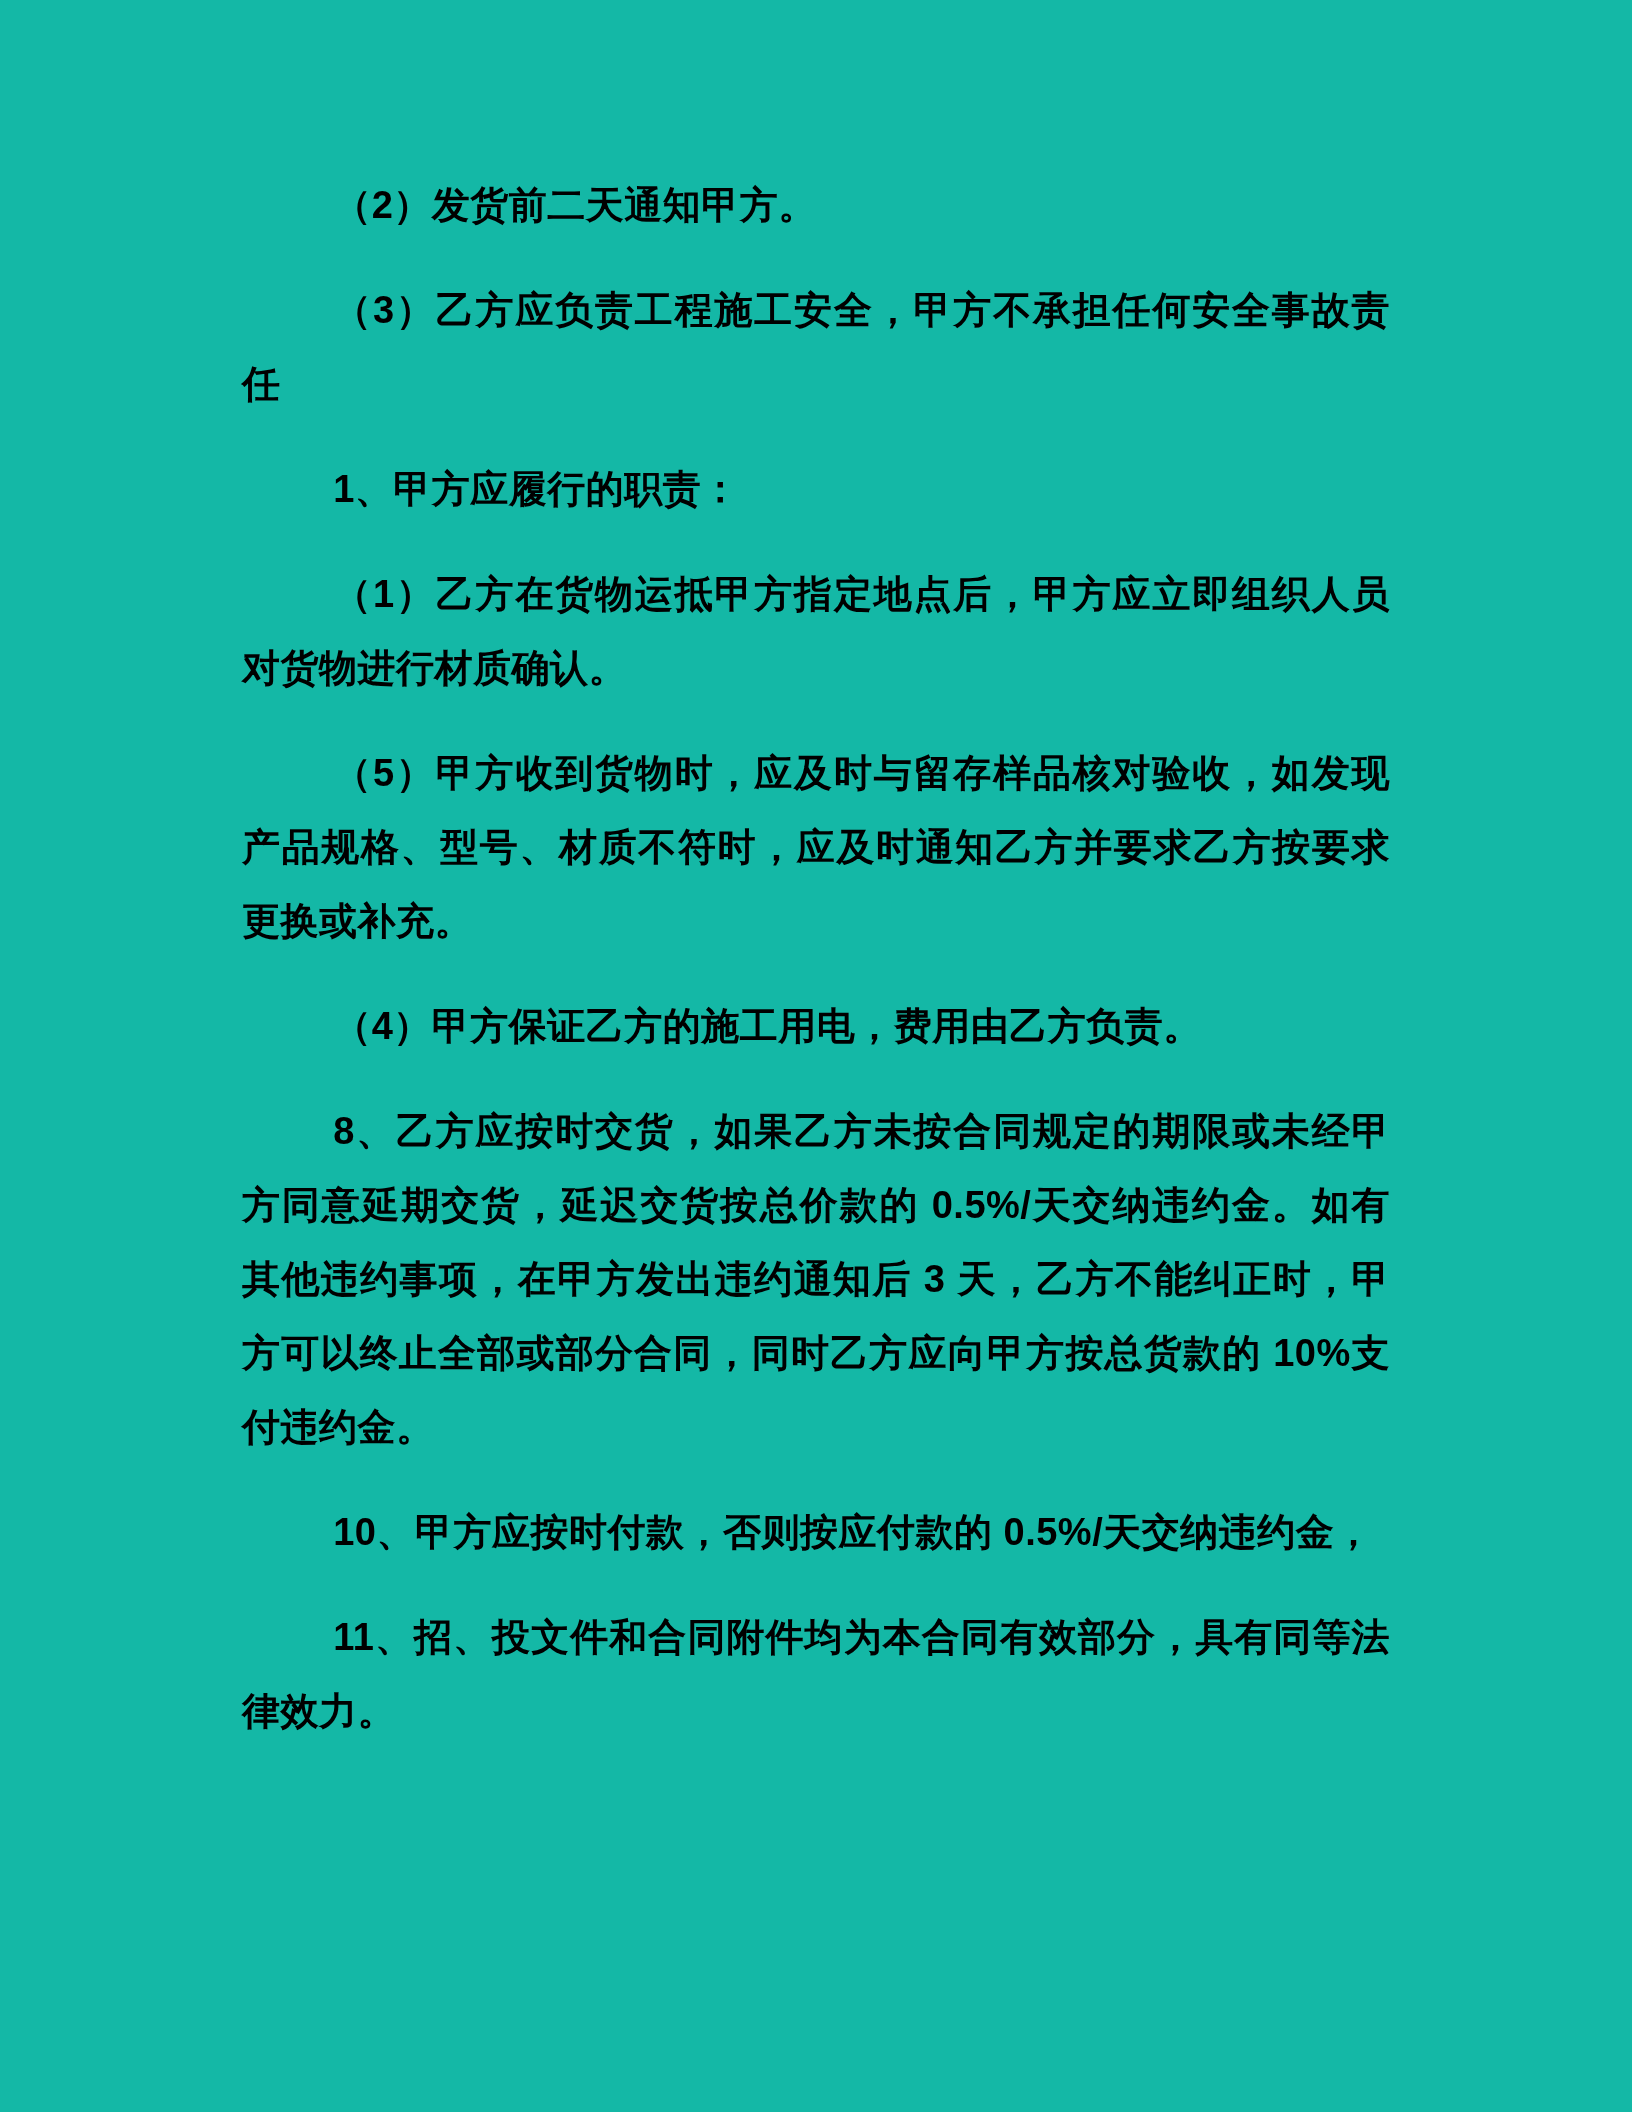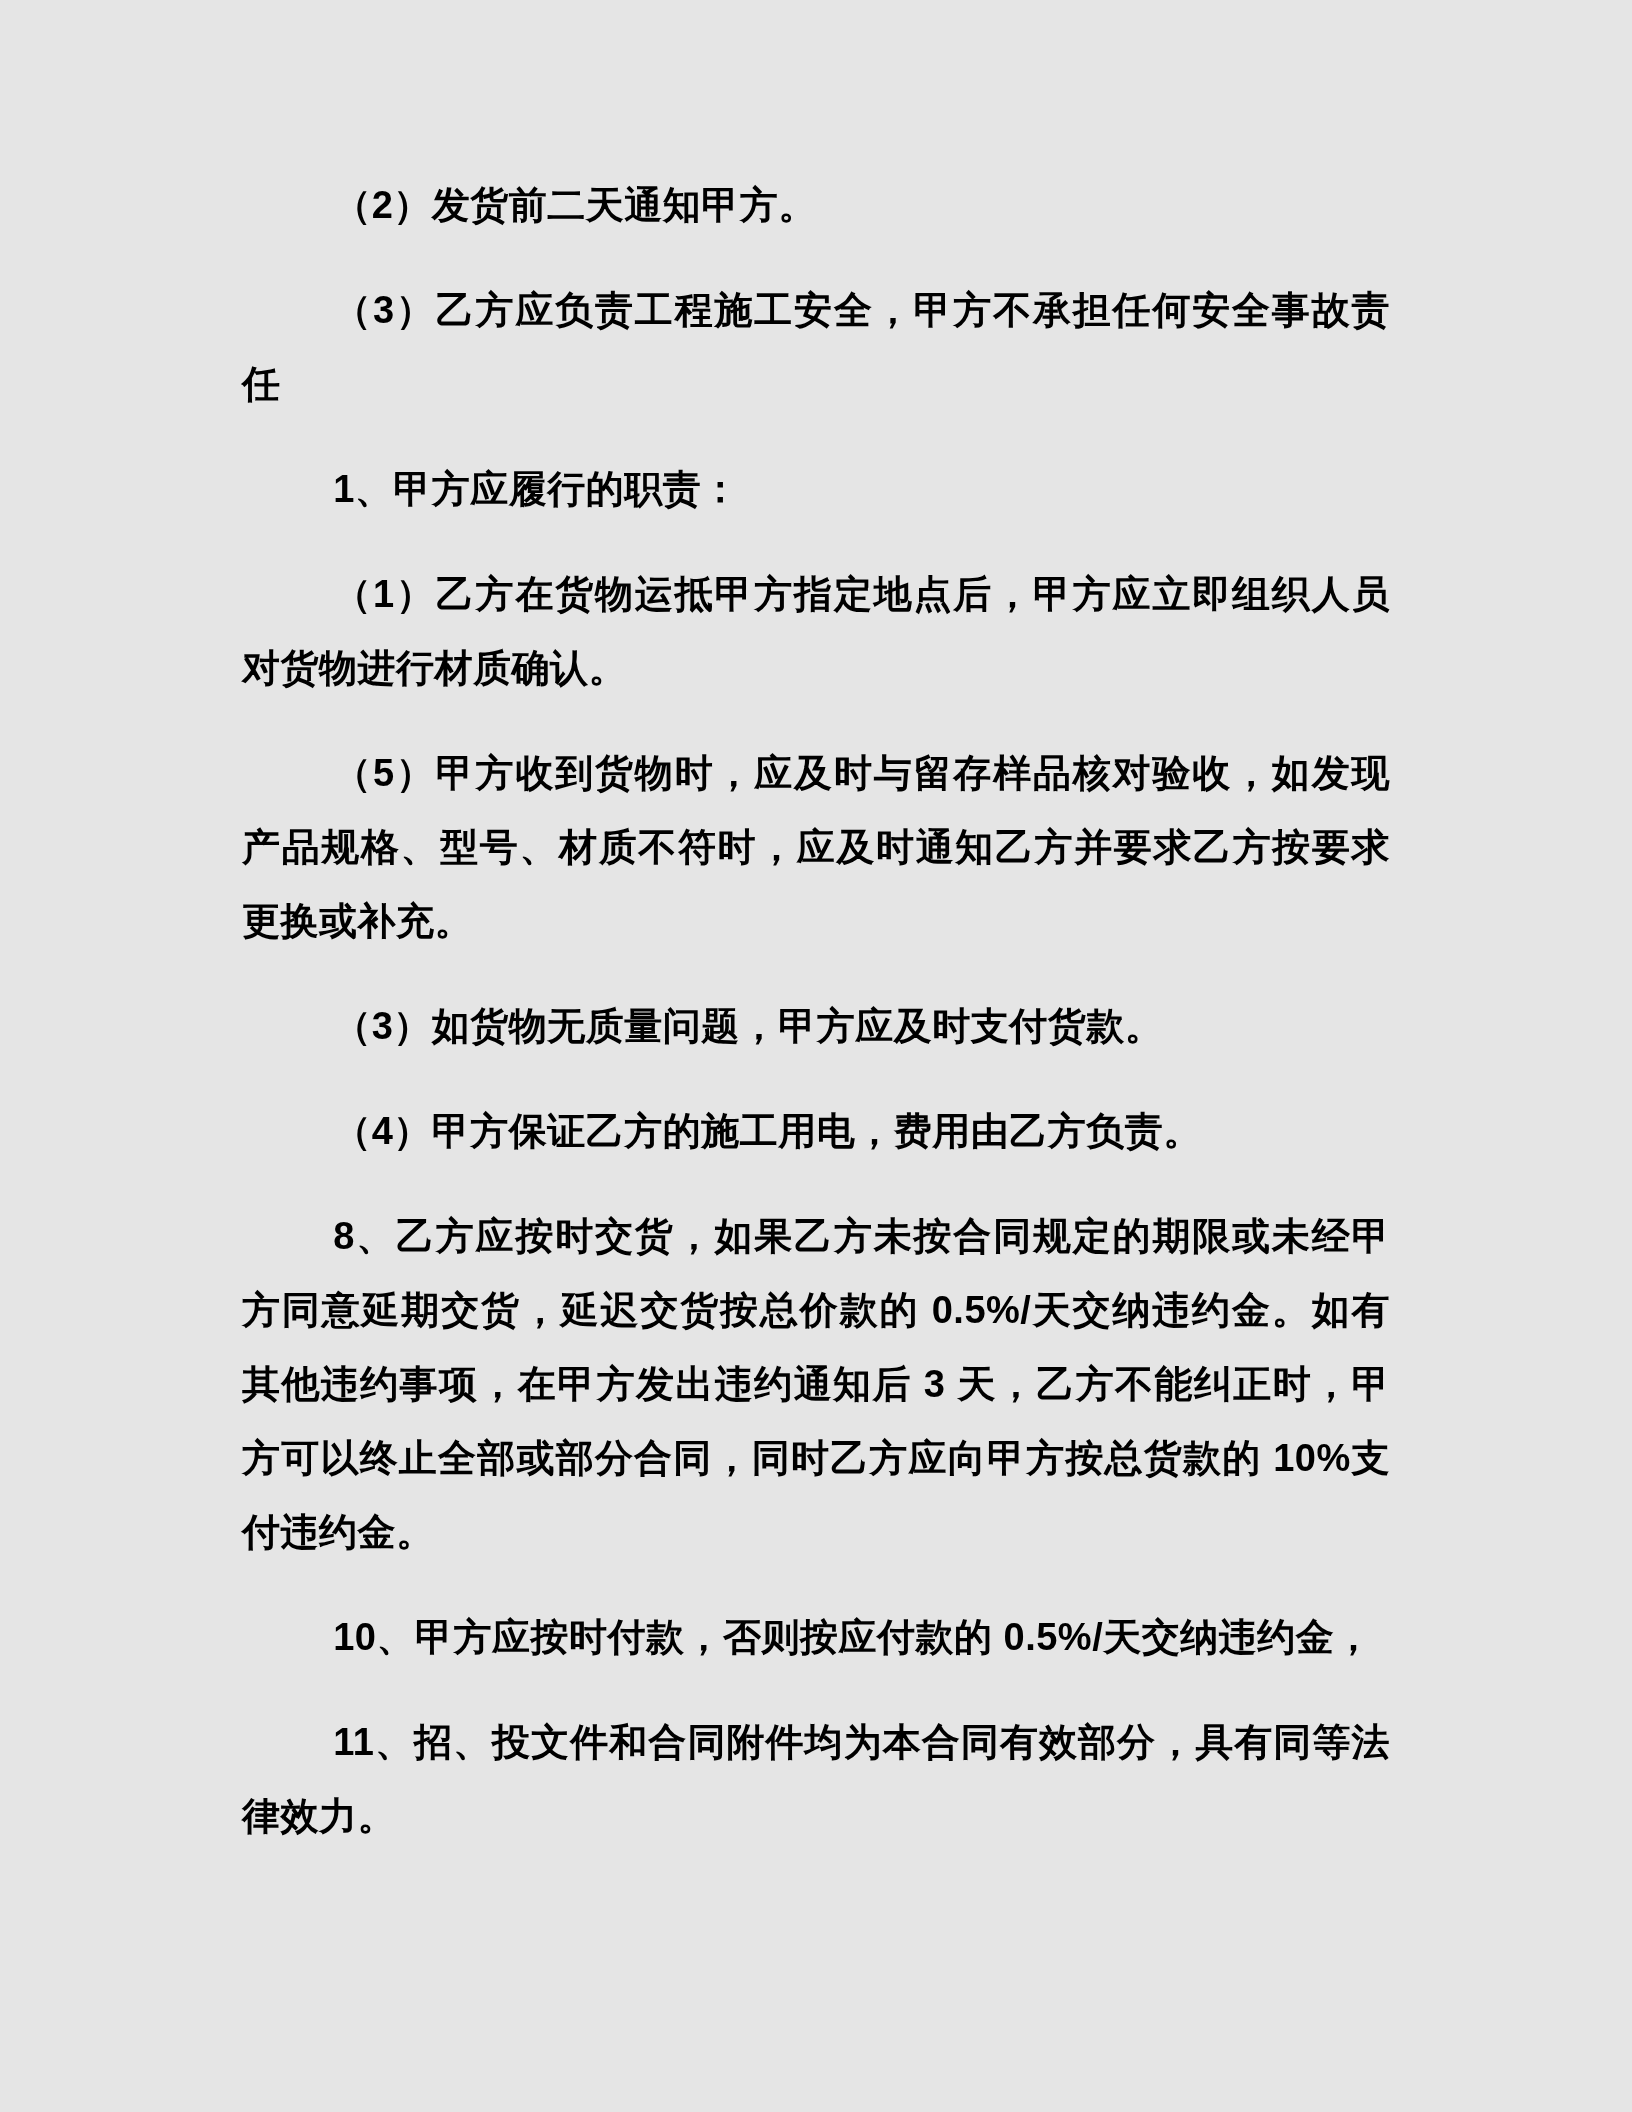--- a/index.html
+++ b/index.html
@@ -4,21 +4,21 @@
 <style>
   html, body {
     margin: 0;
     padding: 0;
     background: #ffffff;
   }
   .page {
     position: relative;
     width: 1632px;
     height: 2112px;
-    background: #e5e5e5;
+    background: #14b8a6;
     box-sizing: border-box;
     overflow: hidden;
     font-family: "Liberation Sans", sans-serif;
   }
   .content {
     position: absolute;
     top: 168px;
     left: 242px;
     width: 1148px;
   }
@@ -37,19 +37,18 @@
 </head>
 <body>
 
 <div class="page">
   <div class="content">
     <p class="clause">（2）发货前二天通知甲方。</p>
     <p class="clause">（3）乙方应负责工程施工安全，甲方不承担任何安全事故责任</p>
     <p class="clause">1、甲方应履行的职责：</p>
     <p class="clause">（1）乙方在货物运抵甲方指定地点后，甲方应立即组织人员对货物进行材质确认。</p>
     <p class="clause">（5）甲方收到货物时，应及时与留存样品核对验收，如发现产品规格、型号、材质不符时，应及时通知乙方并要求乙方按要求更换或补充。</p>
-    <p class="clause">（3）如货物无质量问题，甲方应及时支付货款。</p>
     <p class="clause">（4）甲方保证乙方的施工用电，费用由乙方负责。</p>
     <p class="clause">8、乙方应按时交货，如果乙方未按合同规定的期限或未经甲方同意延期交货，延迟交货按总价款的 0.5%/天交纳违约金。如有其他违约事项，在甲方发出违约通知后 3 天，乙方不能纠正时，甲方可以终止全部或部分合同，同时乙方应向甲方按总货款的 10%支付违约金。</p>
     <p class="clause">10、甲方应按时付款，否则按应付款的 0.5%/天交纳违约金，</p>
     <p class="clause">11、招、投文件和合同附件均为本合同有效部分，具有同等法律效力。</p>
   </div>
 </div>
 
 </body></html>

